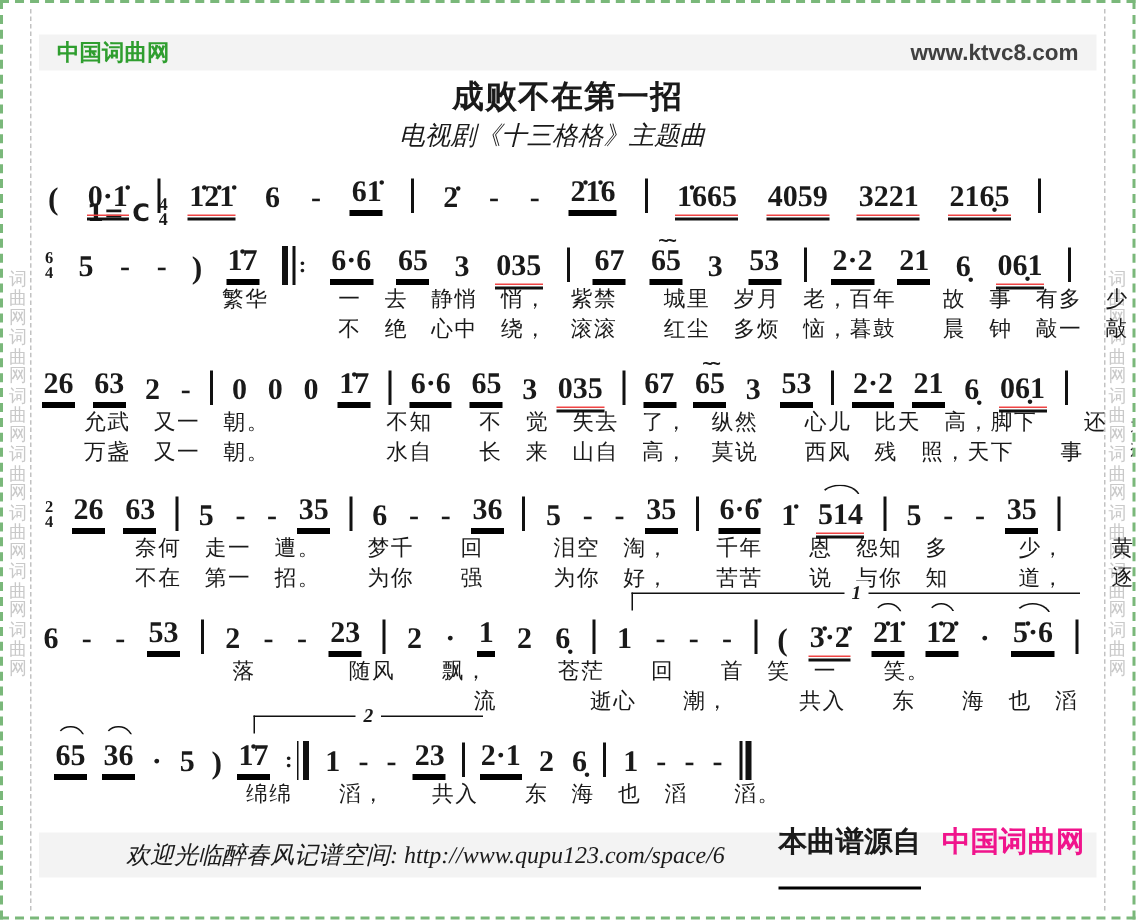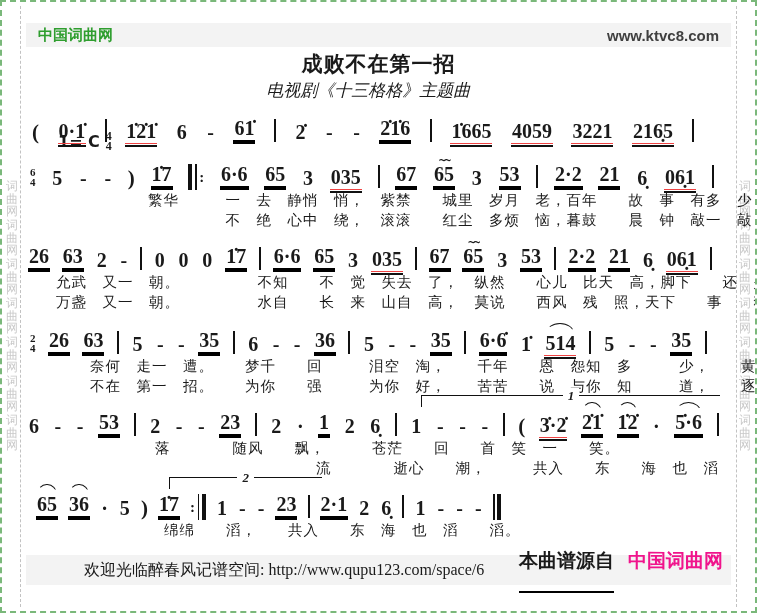--- a/index.html
+++ b/index.html
@@ -68,21 +68,21 @@
   .volta{position:absolute;top:-13px;height:11px;border-top:1.8px solid #111;border-left:1.8px solid #111;text-align:center;}
   .vl{position:relative;top:-10px;background:#fff;padding:0 5px;
       font-family:"Liberation Serif",serif;font-style:italic;font-weight:bold;font-size:13px;}
   .lyr{font-size:14.5px;height:20px;line-height:20px;letter-spacing:1px;white-space:nowrap;
        font-family:"Liberation Serif",serif;}
   
   .ftr{
     position:absolute;left:0;right:0;bottom:26px;height:30px;background:#f3f3f3;
     display:flex;align-items:center;justify-content:space-between;padding:0 8px;
   }
-  .welcome{font-family:"Liberation Serif",serif;font-size:16px;padding-left:50px;}
+  .welcome{font-family:"Liberation Serif",serif;font-style:italic;font-size:16px;padding-left:50px;}
   .src{display:flex;align-items:baseline;gap:14px;white-space:nowrap;}
   .src-b{font-weight:bold;font-size:19px;border-bottom:2px solid #000;padding-bottom:17px;}
   .src-p{font-weight:bold;font-size:19px;color:#f0148c;}
 </style>
 </head>
 <body>
 
 <div class="wm wm-l">词曲网词曲网词曲网词曲网词曲网词曲网词曲网</div>
 <div class="wm wm-r">词曲网词曲网词曲网词曲网词曲网词曲网词曲网</div>
 

